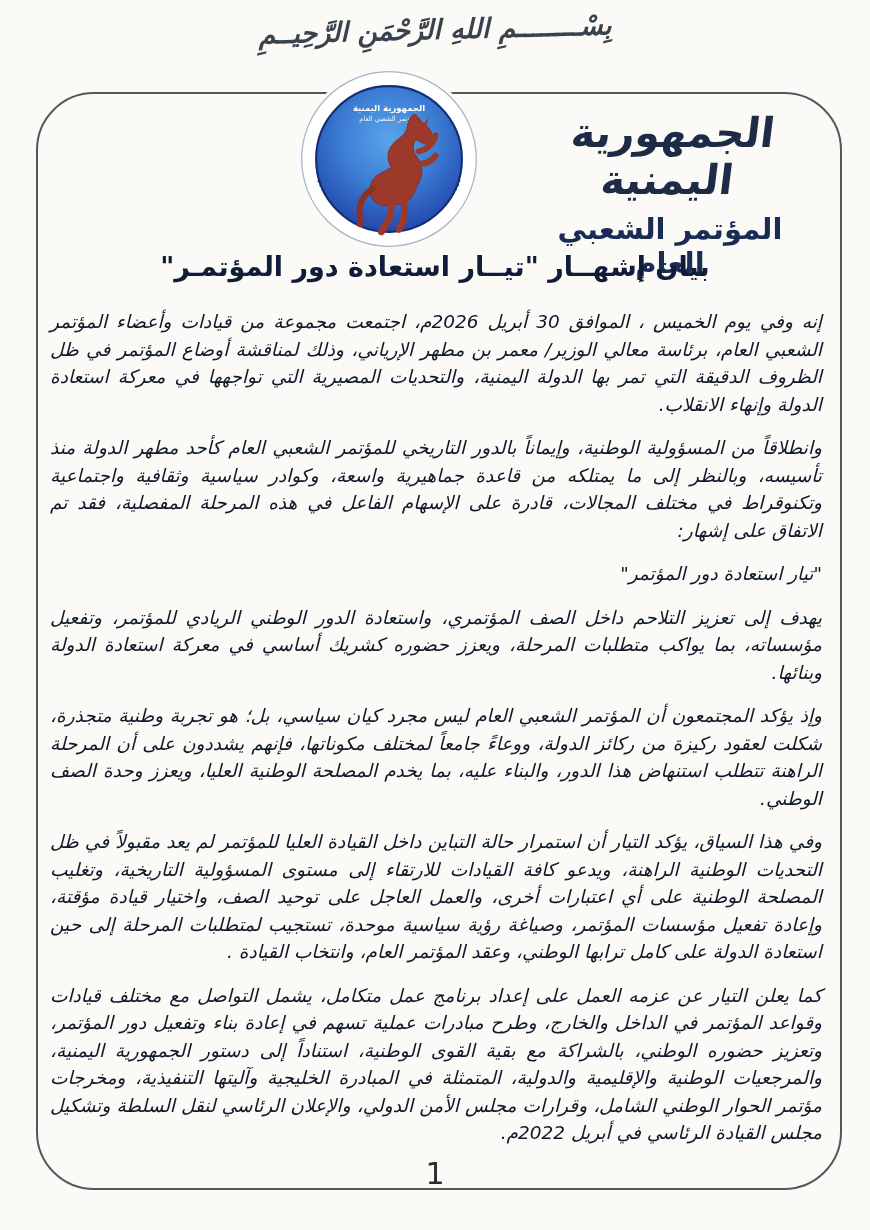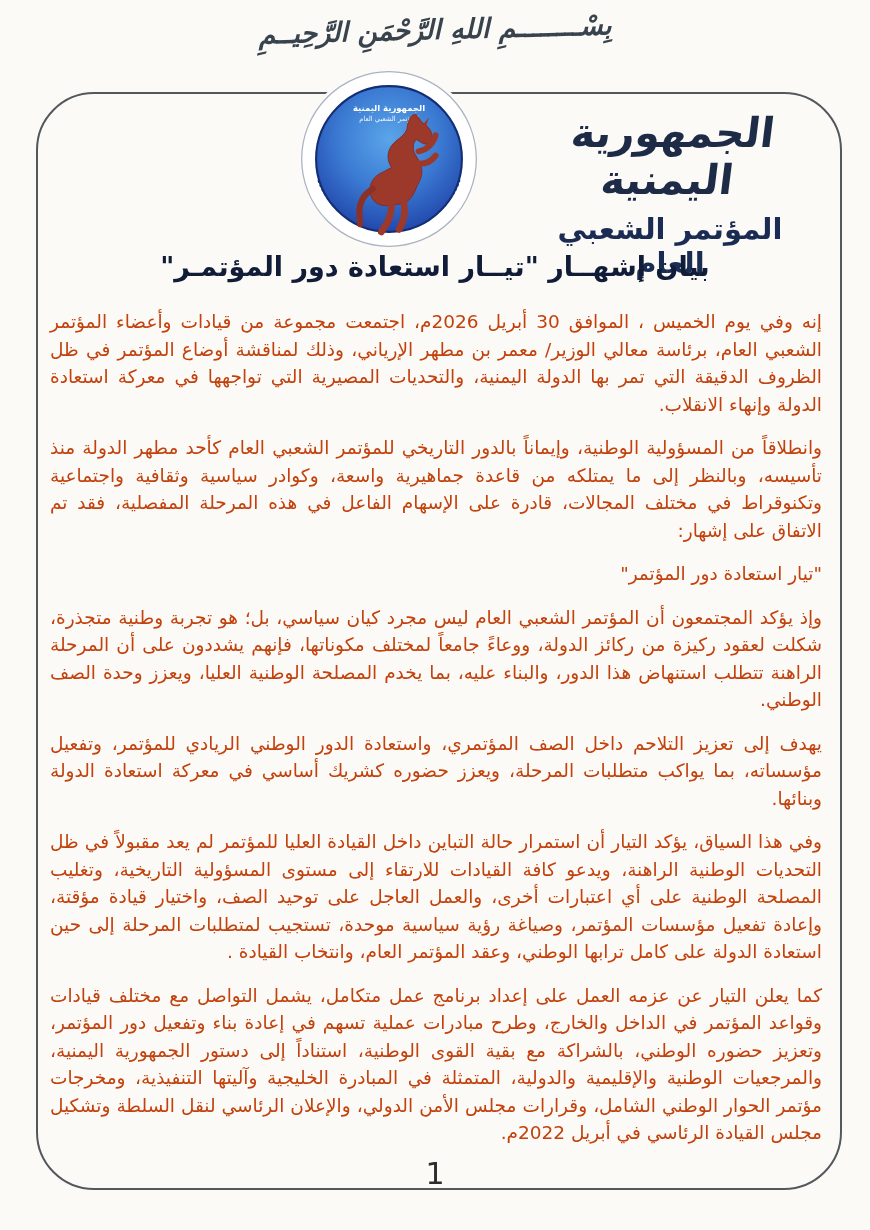--- a/index.html
+++ b/index.html
@@ -52,22 +52,23 @@
   .doc-title {
     position:absolute; top:251px; left:0; width:100%;
     text-align:center; direction:rtl;
     font-size:27px; font-weight:bold; color:#111d38;
     z-index:1;
   }
   
   .doc-body {
     position:absolute; left:50px; top:308px; width:772px;
     direction:rtl; text-align:justify; text-justify:inter-word;
-    font-size:18.5px; line-height:27.5px; color:#c2410c;
+    font-size:18.5px; line-height:27.5px; color:#0f172a;
     z-index:1;
+    font-style:italic;
   }
   .doc-body p { margin-bottom:16px; }
   .doc-body p.standalone { text-align:right; }
   
   .page-number {
     position:absolute; top:1156px; left:0; width:100%;
     text-align:center; font-size:30px; color:#2c2c2e;
     z-index:3; font-weight:500;
   }
 </style>
@@ -124,19 +125,19 @@
   <div class="republic-callig">الجمهورية اليمنية</div>
   <div class="org-name">المؤتمر الشعبي العام</div>
 </div>
 
 <div class="doc-title">بيان إشهــار "تيــار استعادة دور المؤتمـر"</div>
 
 <div class="doc-body">
     <p>إنه وفي يوم الخميس ، الموافق 30 أبريل 2026م، اجتمعت مجموعة من قيادات وأعضاء المؤتمر الشعبي العام، برئاسة معالي الوزير/ معمر بن مطهر الإرياني، وذلك لمناقشة أوضاع المؤتمر في ظل الظروف الدقيقة التي تمر بها الدولة اليمنية، والتحديات المصيرية التي تواجهها في معركة استعادة الدولة وإنهاء الانقلاب.</p>
     <p>وانطلاقاً من المسؤولية الوطنية، وإيماناً بالدور التاريخي للمؤتمر الشعبي العام كأحد مطهر الدولة منذ تأسيسه، وبالنظر إلى ما يمتلكه من قاعدة جماهيرية واسعة، وكوادر سياسية وثقافية واجتماعية وتكنوقراط في مختلف المجالات، قادرة على الإسهام الفاعل في هذه المرحلة المفصلية، فقد تم الاتفاق على إشهار:</p>
     <p class="standalone">"تيار استعادة دور المؤتمر"</p>
+    <p>يهدف إلى تعزيز التلاحم داخل الصف المؤتمري، واستعادة الدور الوطني الريادي للمؤتمر، وتفعيل مؤسساته، بما يواكب متطلبات المرحلة، ويعزز حضوره كشريك أساسي في معركة استعادة الدولة وبنائها.</p>
     <p>وإذ يؤكد المجتمعون أن المؤتمر الشعبي العام ليس مجرد كيان سياسي، بل؛ هو تجربة وطنية متجذرة، شكلت لعقود ركيزة من ركائز الدولة، ووعاءً جامعاً لمختلف مكوناتها، فإنهم يشددون على أن المرحلة الراهنة تتطلب استنهاض هذا الدور، والبناء عليه، بما يخدم المصلحة الوطنية العليا، ويعزز وحدة الصف الوطني.</p>
-    <p>يهدف إلى تعزيز التلاحم داخل الصف المؤتمري، واستعادة الدور الوطني الريادي للمؤتمر، وتفعيل مؤسساته، بما يواكب متطلبات المرحلة، ويعزز حضوره كشريك أساسي في معركة استعادة الدولة وبنائها.</p>
     <p>وفي هذا السياق، يؤكد التيار أن استمرار حالة التباين داخل القيادة العليا للمؤتمر لم يعد مقبولاً في ظل التحديات الوطنية الراهنة، ويدعو كافة القيادات للارتقاء إلى مستوى المسؤولية التاريخية، وتغليب المصلحة الوطنية على أي اعتبارات أخرى، والعمل العاجل على توحيد الصف، واختيار قيادة مؤقتة، وإعادة تفعيل مؤسسات المؤتمر، وصياغة رؤية سياسية موحدة، تستجيب لمتطلبات المرحلة إلى حين استعادة الدولة على كامل ترابها الوطني، وعقد المؤتمر العام، وانتخاب القيادة .</p>
     <p>كما يعلن التيار عن عزمه العمل على إعداد برنامج عمل متكامل، يشمل التواصل مع مختلف قيادات وقواعد المؤتمر في الداخل والخارج، وطرح مبادرات عملية تسهم في إعادة بناء وتفعيل دور المؤتمر، وتعزيز حضوره الوطني، بالشراكة مع بقية القوى الوطنية، استناداً إلى دستور الجمهورية اليمنية، والمرجعيات الوطنية والإقليمية والدولية، المتمثلة في المبادرة الخليجية وآليتها التنفيذية، ومخرجات مؤتمر الحوار الوطني الشامل، وقرارات مجلس الأمن الدولي، والإعلان الرئاسي لنقل السلطة وتشكيل مجلس القيادة الرئاسي في أبريل 2022م.</p>
   </div>
 
 <div class="page-number">1</div>
 
 </body></html>

